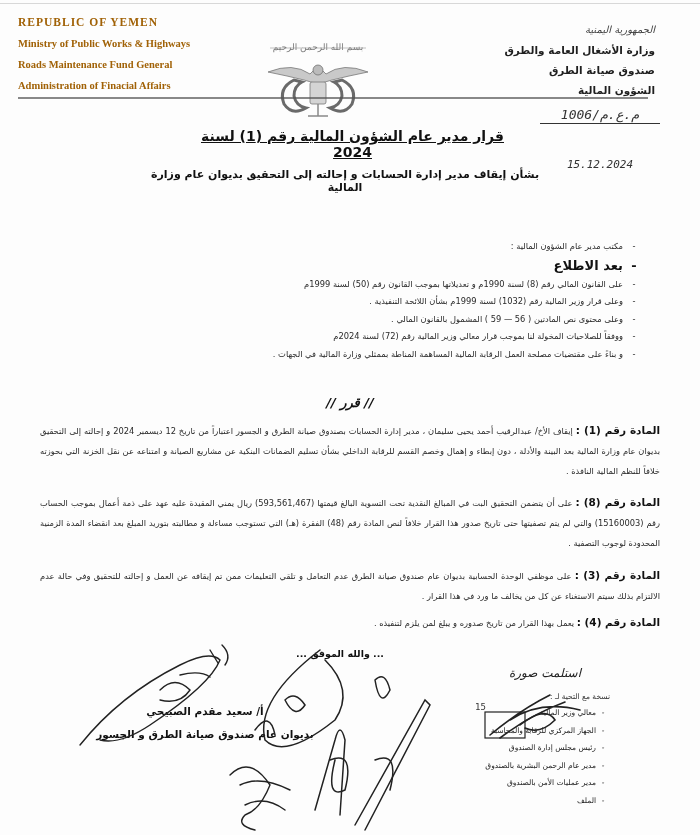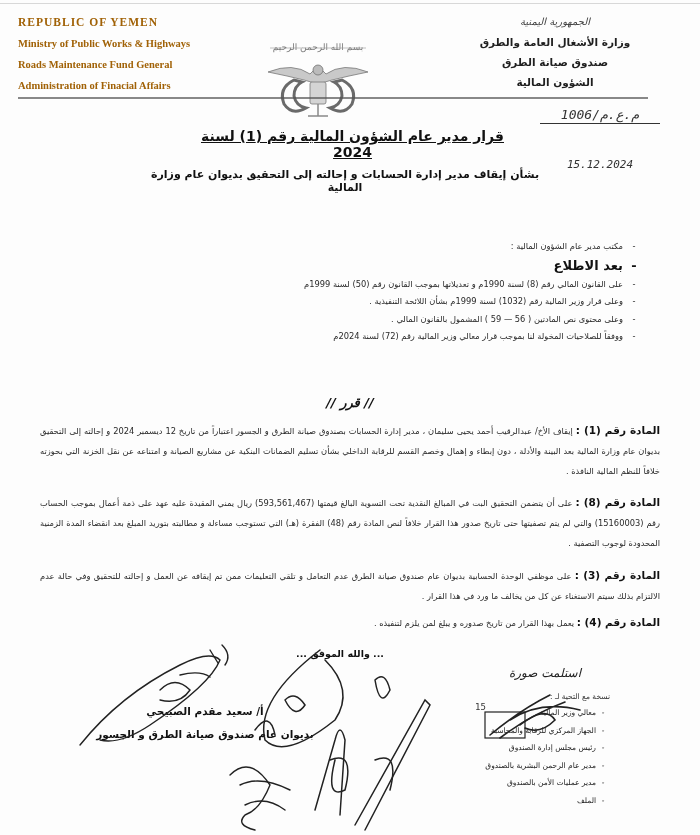--- a/index.html
+++ b/index.html
@@ -6,21 +6,21 @@
   body { width:700px; height:835px; overflow:hidden; position:relative;
          font-family:"DejaVu Sans", sans-serif; color:#1a1a1a; }
   .page { position:absolute; left:0; top:0; width:700px; height:835px; background:#fdfdfd; }
   .topline { position:absolute; left:0; top:3px; width:700px; height:1px; background:#d8d8d8; }
 
   
   .hdr-en { position:absolute; left:18px; top:12px; width:250px; text-align:left;
             font-family:"Liberation Serif", serif; font-weight:bold; color:#a16207; }
   .hdr-en div { font-size:10.5px; line-height:21px; }
   .hdr-en .l0 { font-size:11.5px; letter-spacing:1px; }
-  .hdr-ar { position:absolute; left:455px; top:12px; width:200px; text-align:center; direction:rtl;
+  .hdr-ar { position:absolute; left:455px; top:20px; width:200px; text-align:right; direction:rtl;
             font-family:"DejaVu Sans", sans-serif; font-weight:bold; color:#1f1f1f; }
   .hdr-ar div { font-size:10.5px; line-height:20px; }
   .hdr-ar .l0 { font-family:"DejaVu Serif", serif; font-weight:normal; font-style:italic; font-size:10px; color:#444; }
   .emblem { position:absolute; left:248px; top:12px; width:140px; height:85px;margin-top:24px; }
   .hdr-rule { position:absolute; left:18px; top:97px; width:630px; height:2px; background:#555; opacity:.7; }
 
   
   .ref { position:absolute; left:540px; top:107px; width:120px; font-family:"DejaVu Sans Mono", monospace;
          color:#333; font-size:13px; text-align:center; }
   .ref .num { border-bottom:1px solid #333; padding-bottom:1px; font-style:italic; }
@@ -111,20 +111,21 @@
   <div class="title">قرار مدير عام الشؤون المالية رقم (1) لسنة 2024</div>
   <div class="subtitle">بشأن إيقاف مدير إدارة الحسابات و إحالته إلى التحقيق بديوان عام وزارة المالية</div>
 
   <div class="pre">
     <div class="row"><span class="dash">-</span><span>مكتب مدير عام الشؤون المالية :</span></div>
     <div class="row big"><span class="dash">-</span><span>بعد الاطلاع</span></div>
     <div class="row"><span class="dash">-</span><span>على القانون المالي رقم (8) لسنة 1990م و تعديلاتها بموجب القانون رقم (50) لسنة 1999م</span></div>
     <div class="row"><span class="dash">-</span><span>وعلى قرار وزير المالية رقم (1032) لسنة 1999م بشأن اللائحة التنفيذية .</span></div>
     <div class="row"><span class="dash">-</span><span>وعلى محتوى نص المادتين ( 56 — 59 ) المشمول بالقانون المالي .</span></div>
     <div class="row"><span class="dash">-</span><span>ووفقاً للصلاحيات المخولة لنا بموجب قرار معالي وزير المالية رقم (72) لسنة 2024م</span></div>
+    <div class="row"><span class="dash">-</span><span>و بناءً على مقتضيات مصلحة العمل الرقابة المالية المساهمة المناطة بممثلي وزارة المالية في الجهات .</span></div>
   </div>
 
   <div class="decides">// قرر //</div>
 
   <div class="art a1">
     <b>المادة رقم (1) :</b>
     <span>إيقاف الأخ/ عبدالرقيب أحمد يحيى سليمان ، مدير إدارة الحسابات بصندوق صيانة الطرق و الجسور اعتباراً من تاريخ 12 ديسمبر 2024 و إحالته إلى التحقيق بديوان عام وزارة المالية بعد البينة والأدلة ، دون إبطاء و إهمال وخصم القسم للرقابة الداخلي بشأن تسليم الضمانات البنكية عن مشاريع الصيانة و امتناعه عن نقل الخزنة التي بحوزته خلافاً للنظم المالية النافذة .</span>
   </div>
   <div class="art a2">
     <b>المادة رقم (8) :</b>

